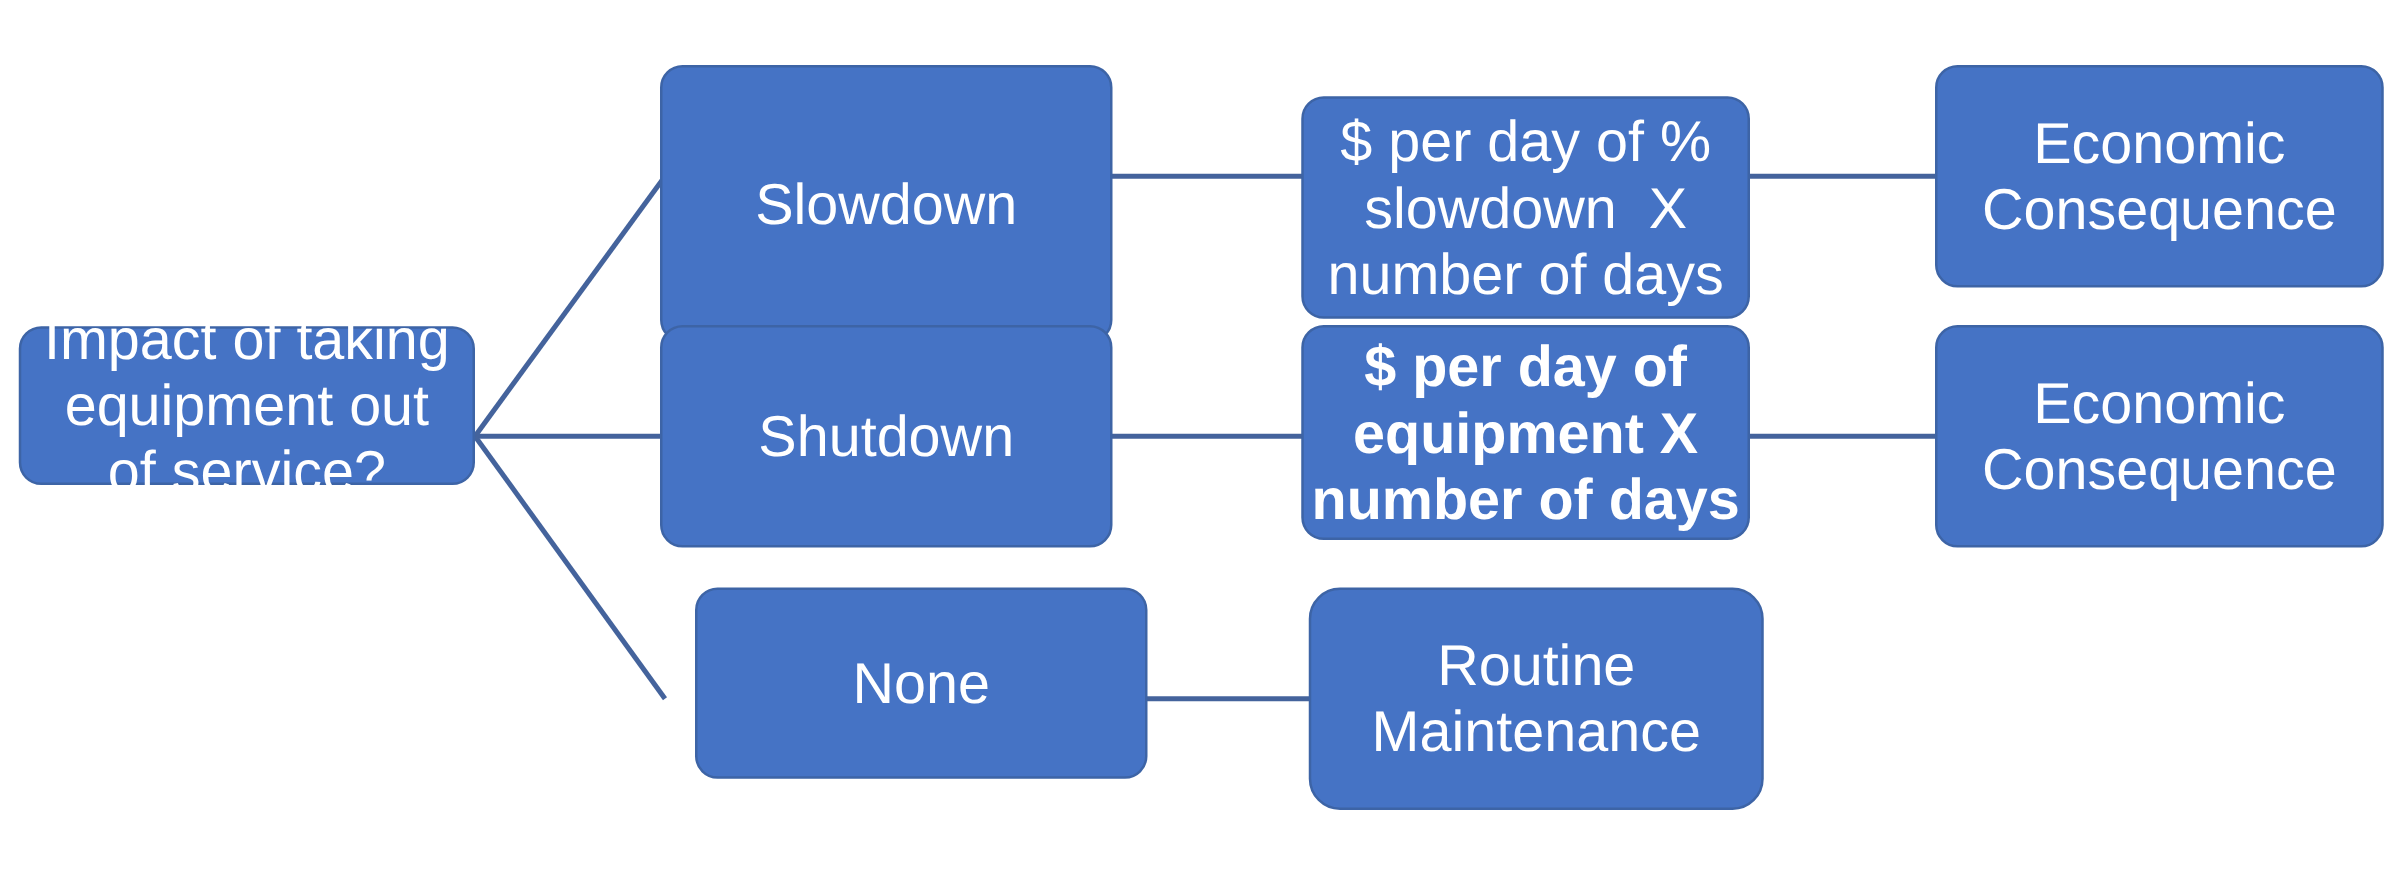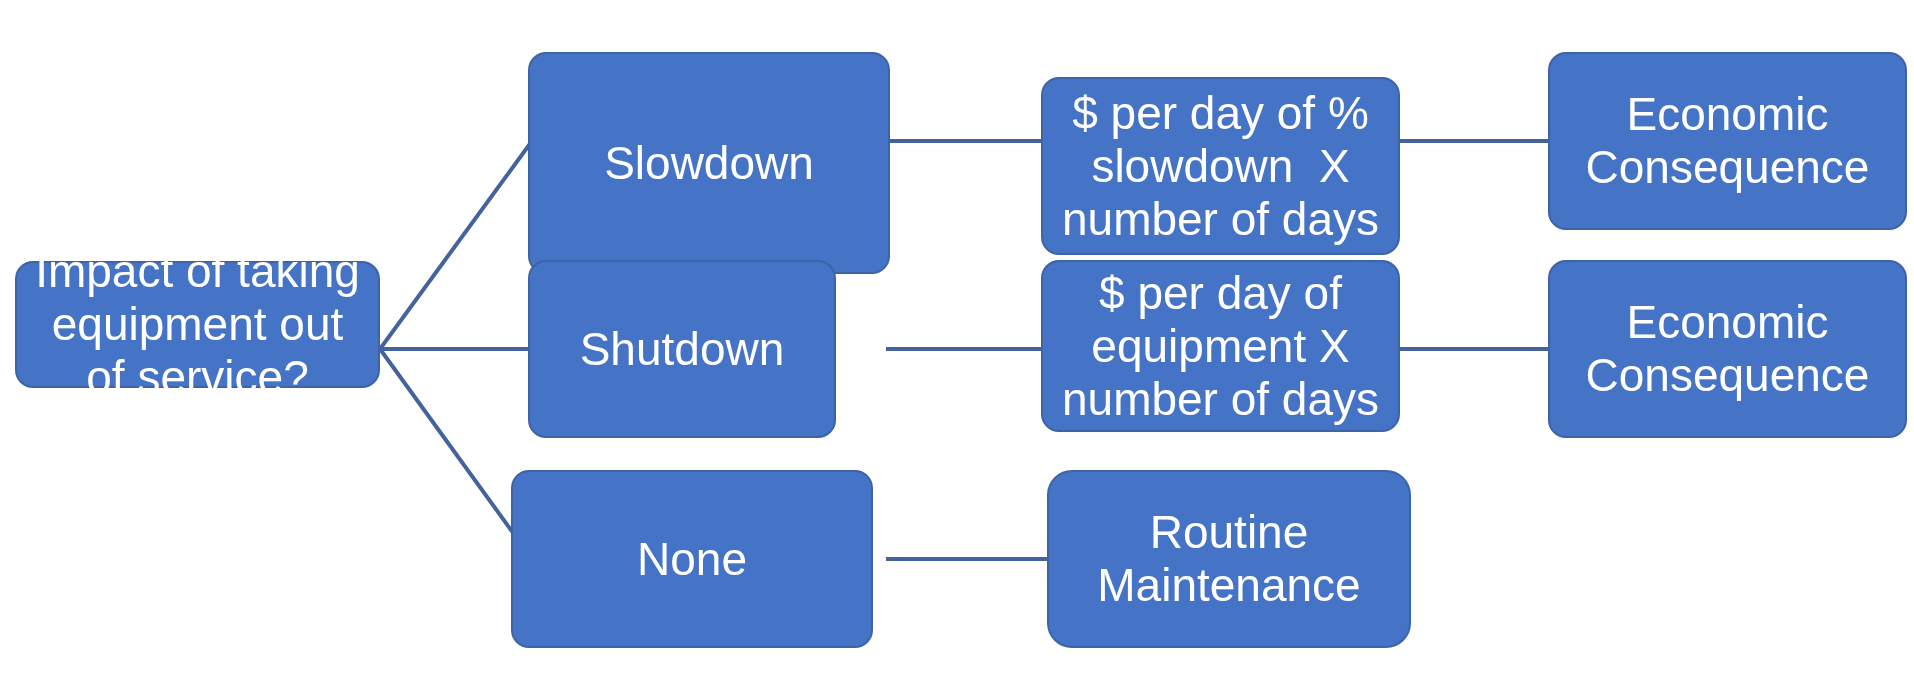--- a/index.html
+++ b/index.html
@@ -64,35 +64,35 @@
   <div class="node" style="left:15px; top:261px; width:365px; height:127px;">
     <div class="line">Impact of taking</div>
     <div class="line">equipment out</div>
     <div class="line">of service?</div>
   </div>
 
   <div class="node" style="left:528px; top:52px; width:362px; height:222px;">
     <div class="line">Slowdown</div>
   </div>
 
-  <div class="node" style="left:528px; top:260px; width:308px; height:178px;">
+  <div class="node" style="left:528px; top:260px; width:362px; height:178px;">
     <div class="line">Shutdown</div>
   </div>
 
-  <div class="node" style="left:511px; top:470px; width:362px; height:178px;">
+  <div class="node" style="left:556px; top:470px; width:362px; height:153px;">
     <div class="line">None</div>
   </div>
 
   <div class="node" style="left:1041px; top:52px; width:359px; height:178px;margin-top:25px;">
     <div class="line">$ per day of %</div>
     <div class="line">slowdown  X</div>
     <div class="line">number of days</div>
   </div>
 
-  <div class="node" style="left:1041px; top:260px; width:359px; height:172px;">
+  <div class="node" style="left:1041px; top:260px; width:359px; height:172px;font-weight:bold;">
     <div class="line">$ per day of</div>
     <div class="line">equipment X</div>
     <div class="line">number of days</div>
   </div>
 
   <div class="node" style="left:1047px; top:470px; width:364px; height:178px;border-radius:25px;">
     <div class="line">Routine</div>
     <div class="line">Maintenance</div>
   </div>
 

